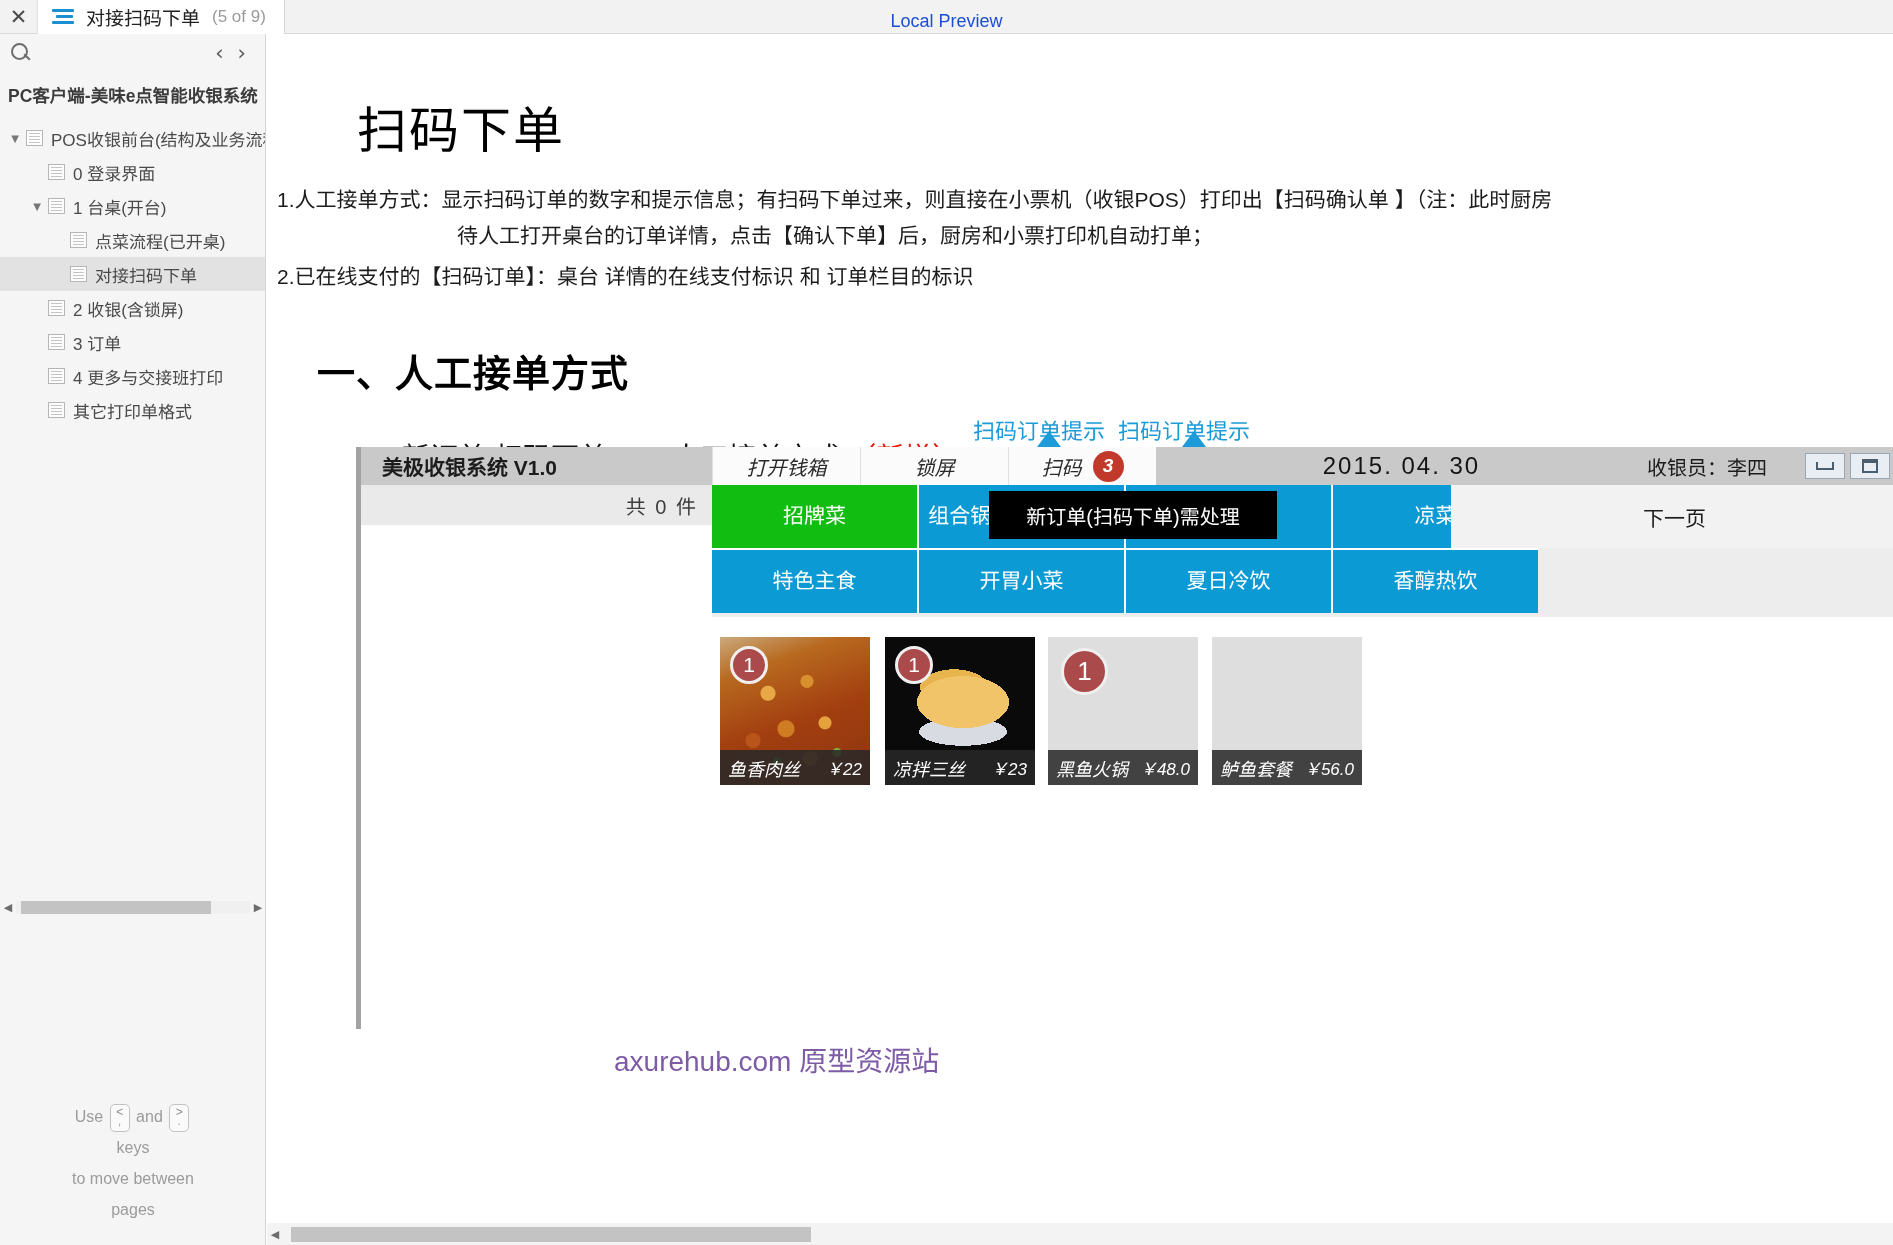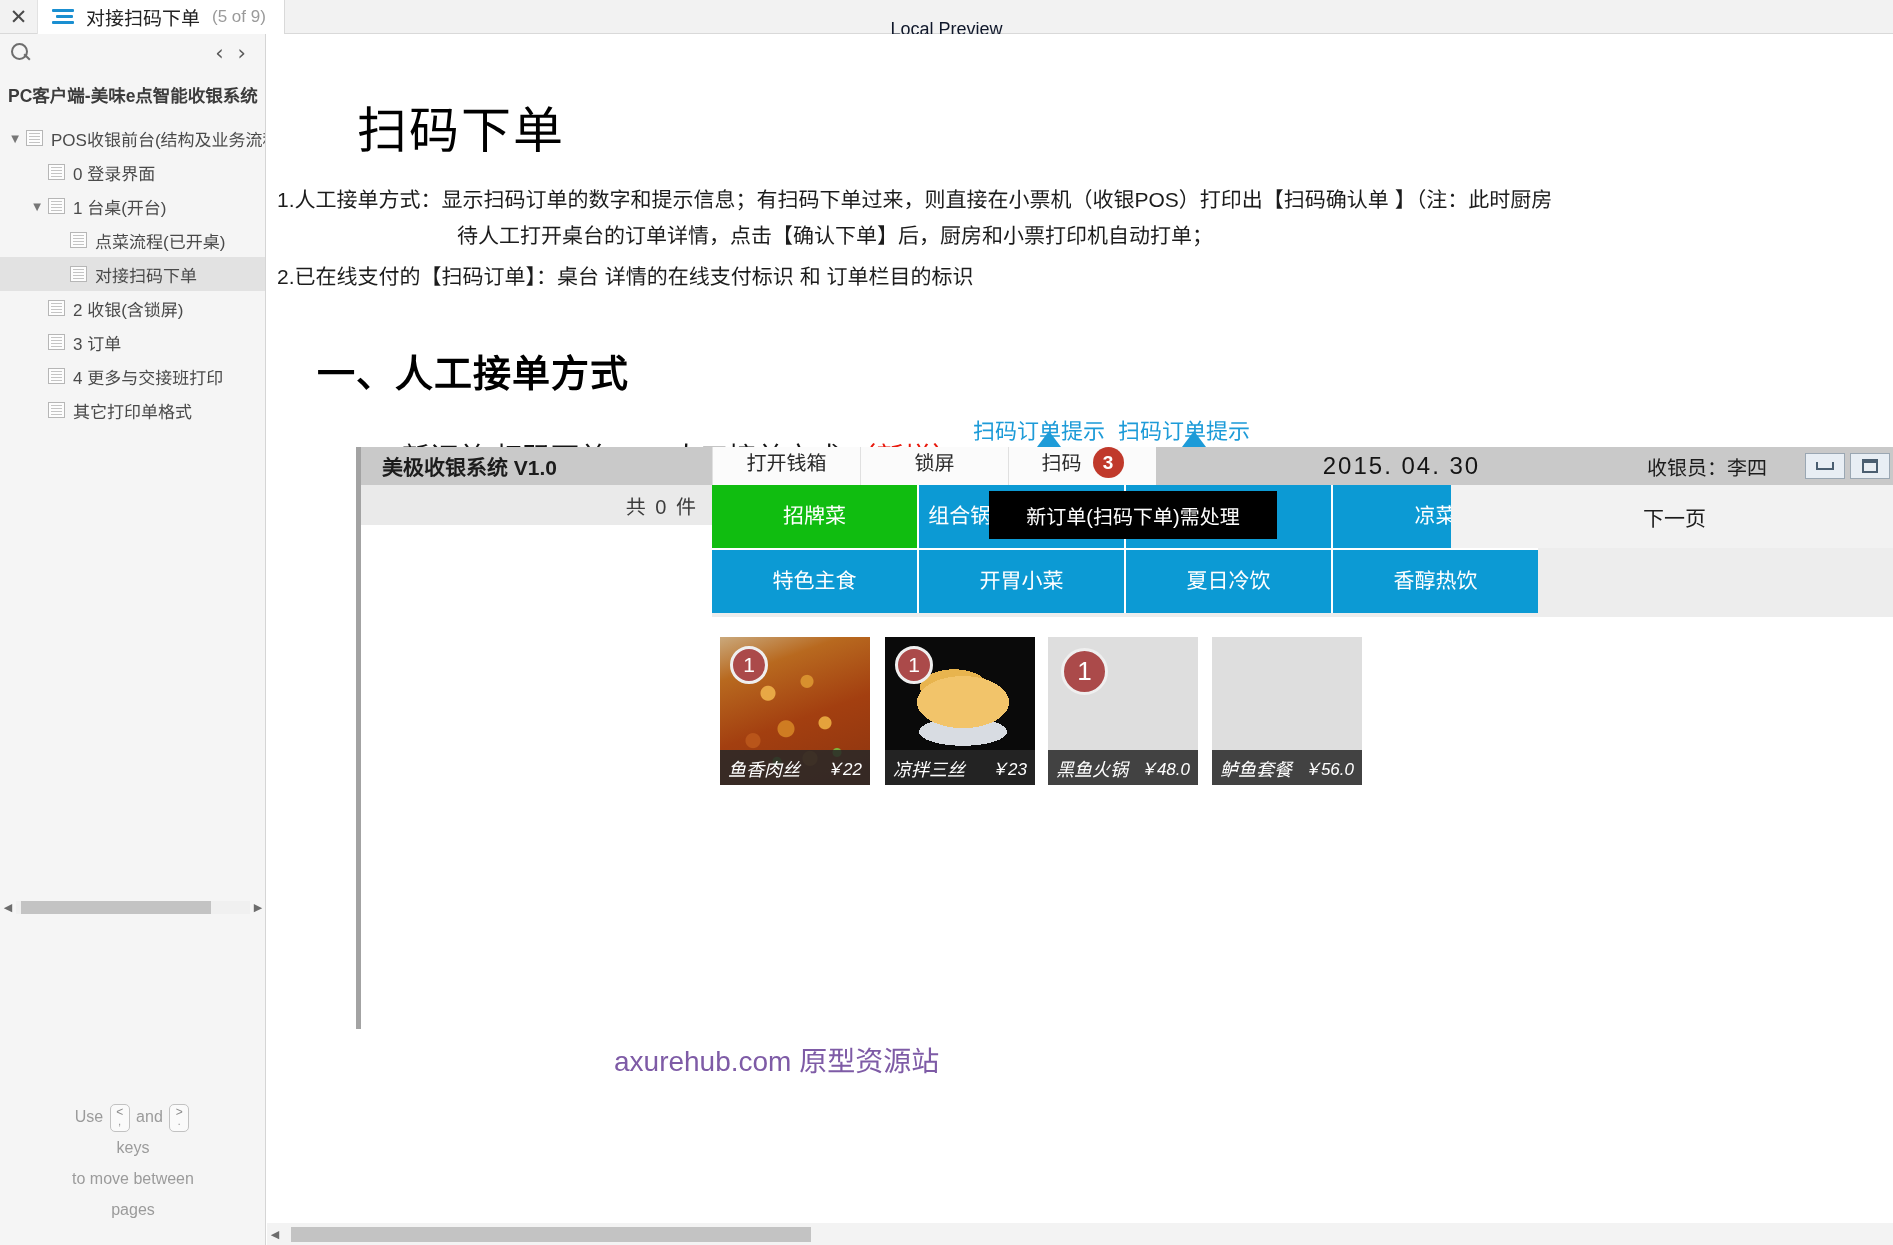--- a/index.html
+++ b/index.html
@@ -30,23 +30,23 @@
   .hamburger { display: inline-block; width: 22px; }
   .hamburger i {
     display: block; height: 3px; background: #1a8fd1; margin: 3px 0; border-radius: 1px;
   }
   .hamburger i:nth-child(1) { width: 22px; }
   .hamburger i:nth-child(2) { width: 17px; margin-left: 4px; }
   .hamburger i:nth-child(3) { width: 22px; }
   #page-tab-title { font-size: 19px; color: #222; }
   #page-tab-count { font-size: 17px; color: #9a9a9a; }
   #preview-label {
-    position: absolute; left: 0; right: 0; top: 12px; height: 34px;
+    position: absolute; left: 0; right: 0; top: 4px; height: 34px;
     display: flex; align-items: center; justify-content: center;
-    font-size: 18px; color: #0f172a; pointer-events: none;
+    font-size: 18px; color: #1d4ed8; pointer-events: none;
   }
 
   
   #sidebar {
     position: absolute; left: 0; top: 34px; width: 266px; height: 1211px;
     background: #f5f5f5; border-right: 1px solid #d5d5d5;
     overflow: hidden;
   }
   #sidebar-toolbar {
     height: 38px; display: flex; align-items: center; justify-content: space-between;
@@ -176,22 +176,22 @@
   #pos-titlebar {
     position: absolute; left: 0; top: 0; width: 1537px; height: 38px;
     background: #c9c9c9; display: flex; align-items: stretch;
   }
   #pos-brand {
     width: 351px; display: flex; align-items: center; padding-left: 21px;
     font-size: 21px; font-weight: bold; color: #1c1c1c;
   }
   .pos-tab {
     width: 148px; background: #fbfbfb; border-left: 1px solid #e0e0e0;
-    display: flex; align-items: flex-start; justify-content: center;
-    font-size: 20px; color: #2a2a2a; cursor: pointer; position: relative;
+    display: flex; align-items: center; justify-content: center;
+    font-size: 20px; color: #2a2a2a; cursor: pointer; position: relative; font-style: italic;
   }
   .pos-tab.with-badge { justify-content: center; gap: 11px; }
   .badge-red {
     width: 31px; height: 31px; border-radius: 50%; background: #c0392b;
     color: #fff; font-size: 19px; font-weight: bold;
     display: flex; align-items: center; justify-content: center;
   }
   #pos-date {
     flex: 1; display: flex; align-items: center; justify-content: center;
     font-size: 24px; color: #141414; letter-spacing: 2px;

